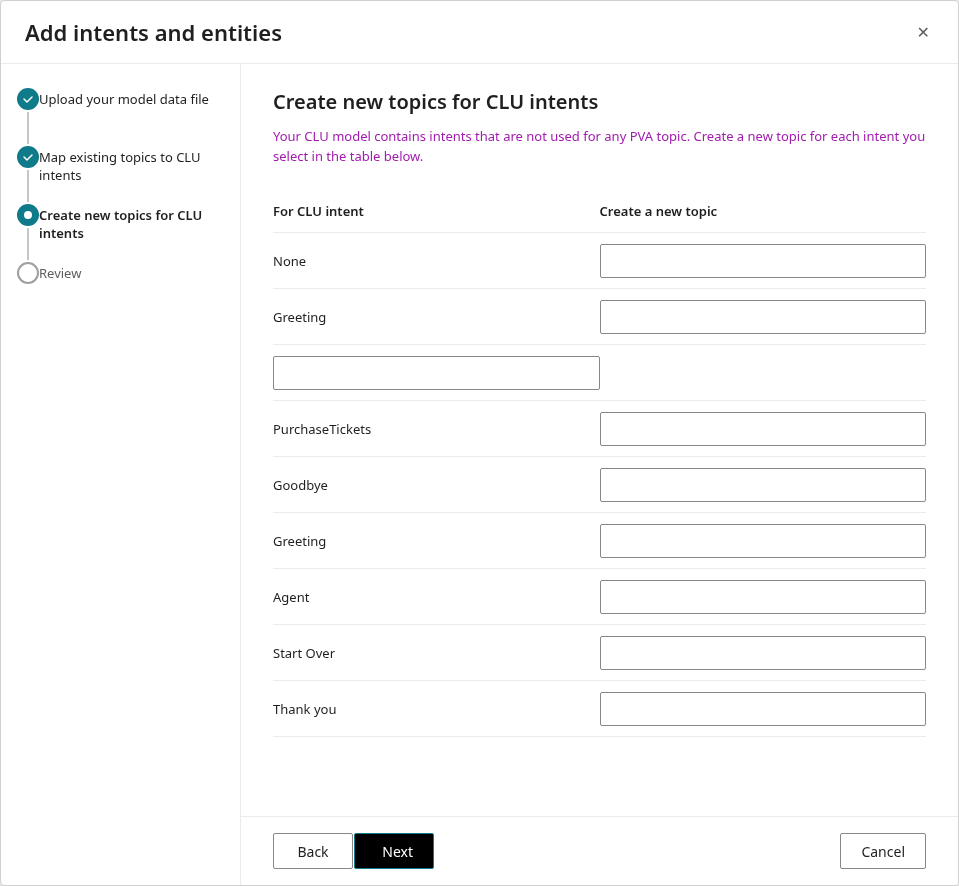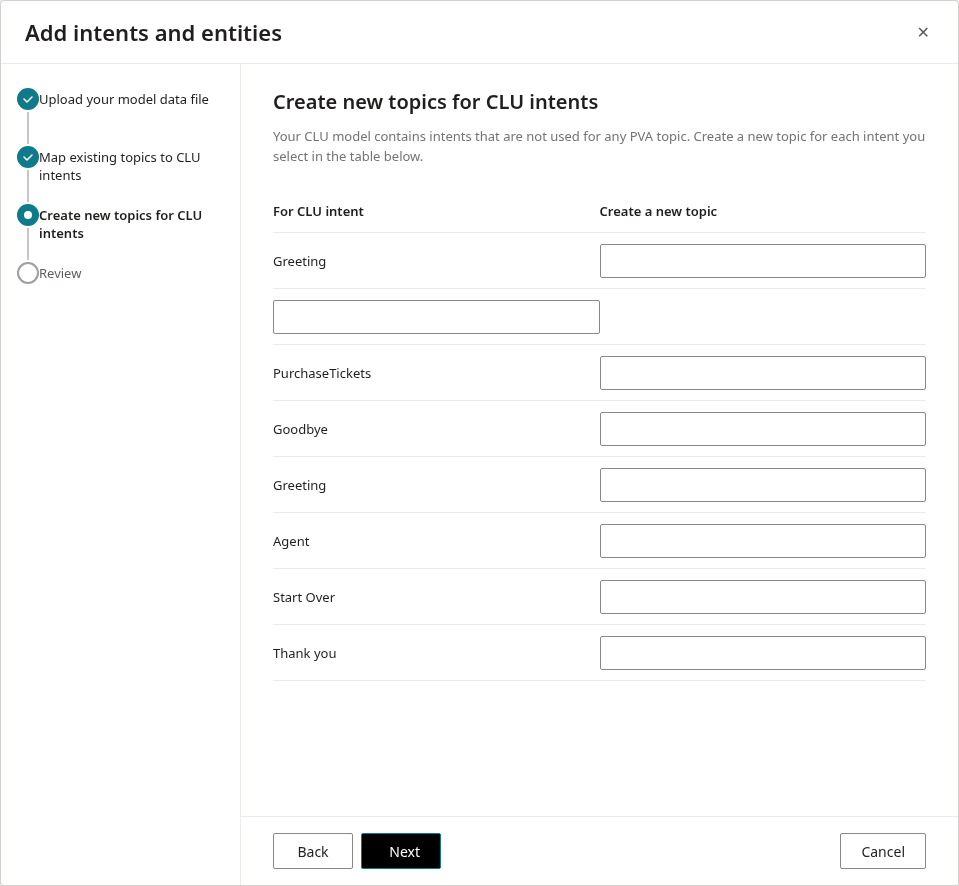--- a/index.html
+++ b/index.html
@@ -123,21 +123,21 @@
       overflow-y: auto;
     }
     .content-title {
       font-size: 20px;
       font-weight: 600;
       color: #201f1e;
       margin-bottom: 12px;
     }
     .content-description {
       font-size: 13px;
-      color: #737373;
+      color: #a21caf;
       line-height: 1.5;
       margin-bottom: 24px;
       max-width: 680px;
     }
     .table-container {
       width: 100%;
     }
     .table-header {
       display: grid;
       grid-template-columns: 1fr 1fr;
@@ -177,21 +177,21 @@
     .dialog-footer {
       display: flex;
       align-items: center;
       justify-content: space-between;
       padding: 16px 32px;
       border-top: 1px solid #edebe9;
       background: #ffffff;
     }
     .footer-left {
       display: flex;
-      gap: 8px;
+      gap: 1px;
     }
     .btn {
       padding: 6px 20px;
       font-size: 14px;
       font-family: inherit;
       cursor: pointer;
       border-radius: 2px;
       min-width: 80px;
       height: 36px;
     }
@@ -273,20 +273,24 @@
       <div class="content-area">
         <h2 class="content-title">Create new topics for CLU intents</h2>
         <p class="content-description">Your CLU model contains intents that are not used for any PVA topic. Create a new topic for each intent you select in the table below.</p>
 
         <div class="table-container">
           <div class="table-header">
             <div class="table-header-cell">For CLU intent</div>
             <div class="table-header-cell">Create a new topic</div>
           </div>
 
+          <div class="table-row">
+            <div class="intent-name">None</div>
+            <input class="topic-input" type="text" style="">
+          </div>
 
           <div class="table-row">
             <div class="intent-name">Greeting</div>
             <input class="topic-input" type="text" style="">
           </div>
 
           <div class="table-row">
             <input class="topic-input" type="text" style="">
           </div>
 

